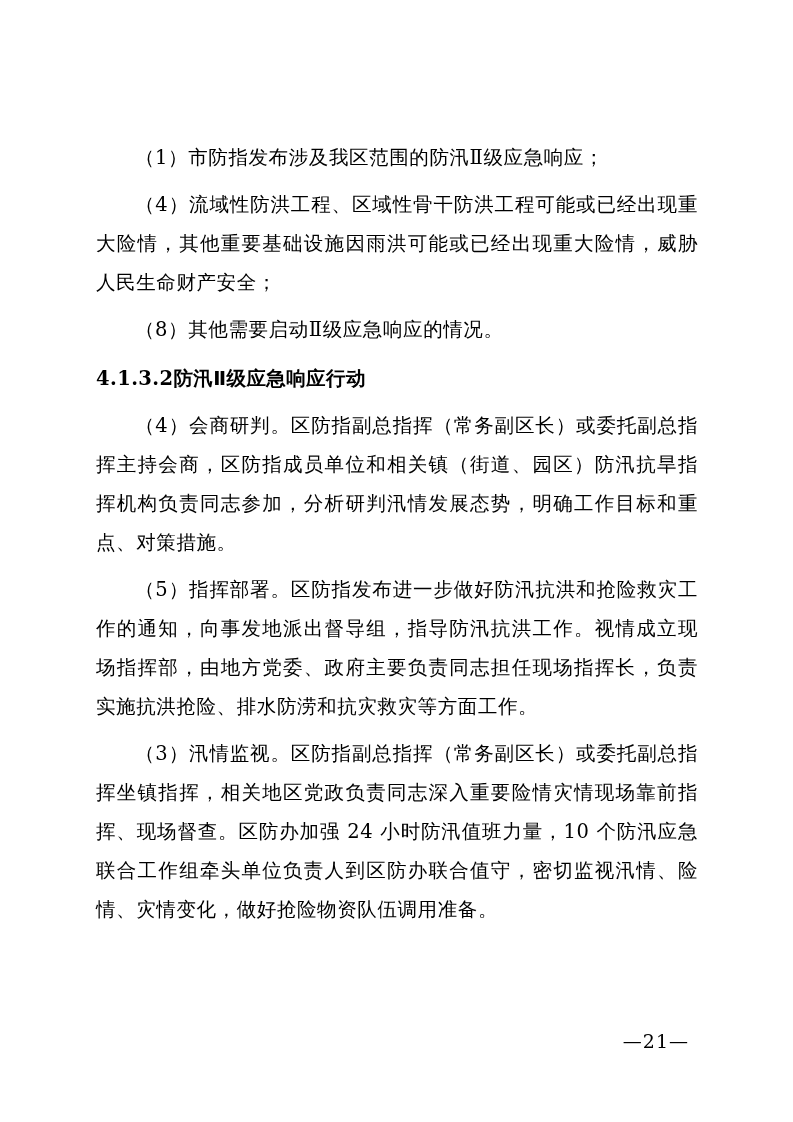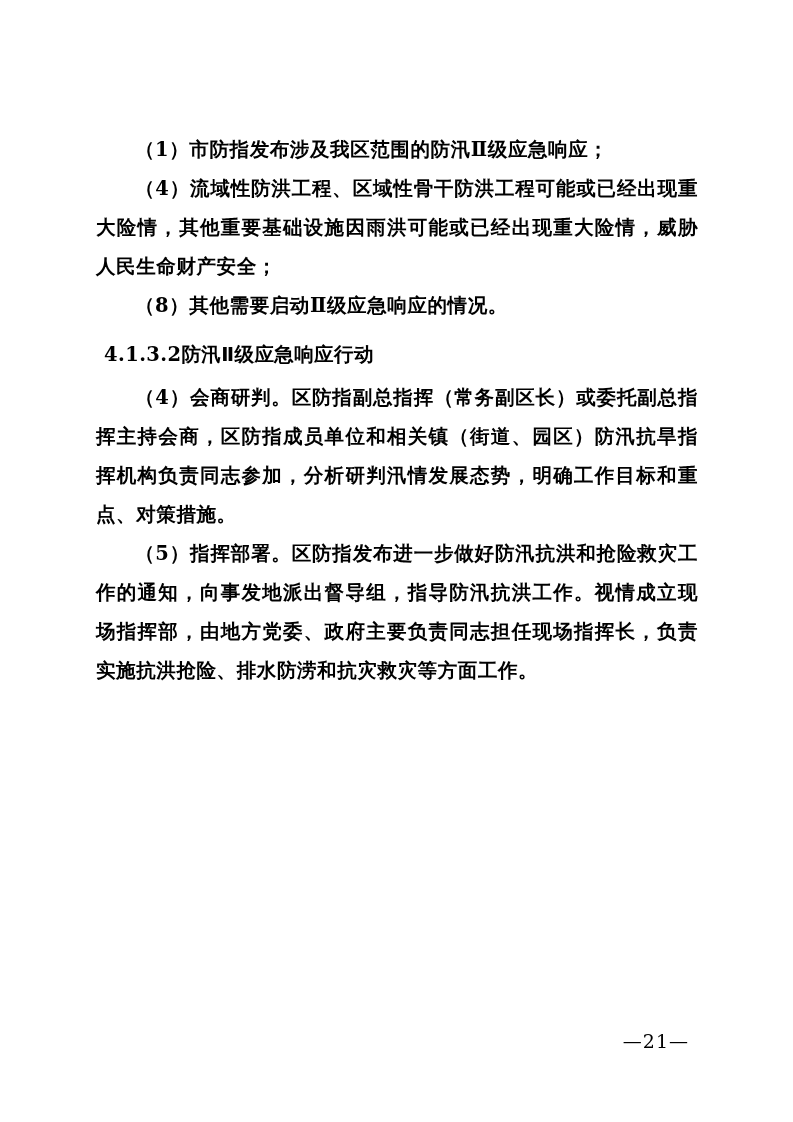--- a/index.html
+++ b/index.html
@@ -23,34 +23,33 @@
     height: 1122px;
     background: #ffffff;
   }
   .content {
     position: absolute;
     left: 96px;
     top: 130px;
     width: 602px;
   }
   p.para {
-    margin: 0 0 0 0;
+    margin: 8px 0 0 0;
     font-size: 19.5px;
     line-height: 39px;
     text-align: justify;
     text-justify: inter-ideograph;
     letter-spacing: 0.6px;
     text-indent: 0;
-    font-weight: bold;
   }
   p.indent {
     text-indent: 39px;
   }
   h3.heading {
-    margin: 10px 0 4px 8px;
+    margin: 10px 0 4px 0;
     font-size: 19.5px;
     line-height: 39px;
     font-weight: bold;
     text-indent: 0;
     letter-spacing: 0.4px;
     font-family: "DejaVu Sans", "Liberation Sans", sans-serif;
   }
   h3.heading .num {
     font-family: "DejaVu Serif", "Liberation Serif", serif;
   }
@@ -72,17 +71,18 @@
     <p class="para indent">（1）市防指发布涉及我区范围的防汛Ⅱ级应急响应；</p>
     <p class="para indent">（4）流域性防洪工程、区域性骨干防洪工程可能或已经出现重大险情，其他重要基础设施因雨洪可能或已经出现重大险情，威胁人民生命财产安全；</p>
     <p class="para indent">（8）其他需要启动Ⅱ级应急响应的情况。</p>
 
     <h3 class="heading">
       <span class="num">4.1.3.2</span><span>防汛Ⅱ级应急响应行动</span>
     </h3>
 
     <p class="para indent">（4）会商研判。区防指副总指挥（常务副区长）或委托副总指挥主持会商，区防指成员单位和相关镇（街道、园区）防汛抗旱指挥机构负责同志参加，分析研判汛情发展态势，明确工作目标和重点、对策措施。</p>
     <p class="para indent">（5）指挥部署。区防指发布进一步做好防汛抗洪和抢险救灾工作的通知，向事发地派出督导组，指导防汛抗洪工作。视情成立现场指挥部，由地方党委、政府主要负责同志担任现场指挥长，负责实施抗洪抢险、排水防涝和抗灾救灾等方面工作。</p>
+    <p class="para indent">（3）汛情监视。区防指副总指挥（常务副区长）或委托副总指挥坐镇指挥，相关地区党政负责同志深入重要险情灾情现场靠前指挥、现场督查。区防办加强 24 小时防汛值班力量，10 个防汛应急联合工作组牵头单位负责人到区防办联合值守，密切监视汛情、险情、灾情变化，做好抢险物资队伍调用准备。</p>
 
   </div>
 
   <div class="pagenum">—21—</div>
 </div>
 
 </body></html>

